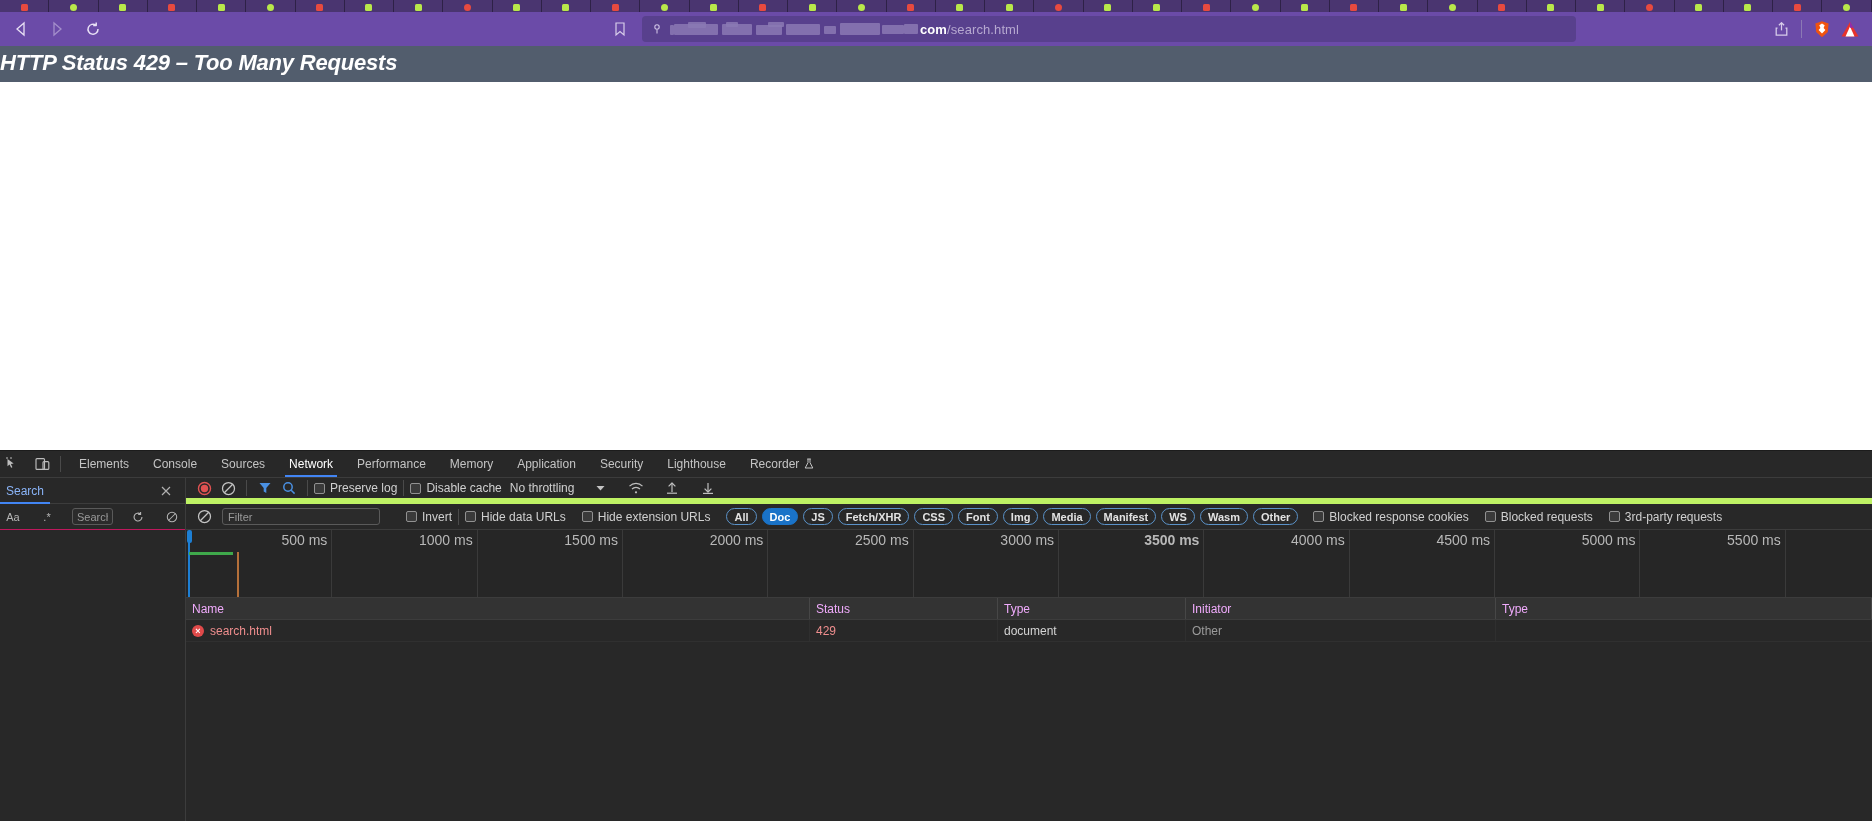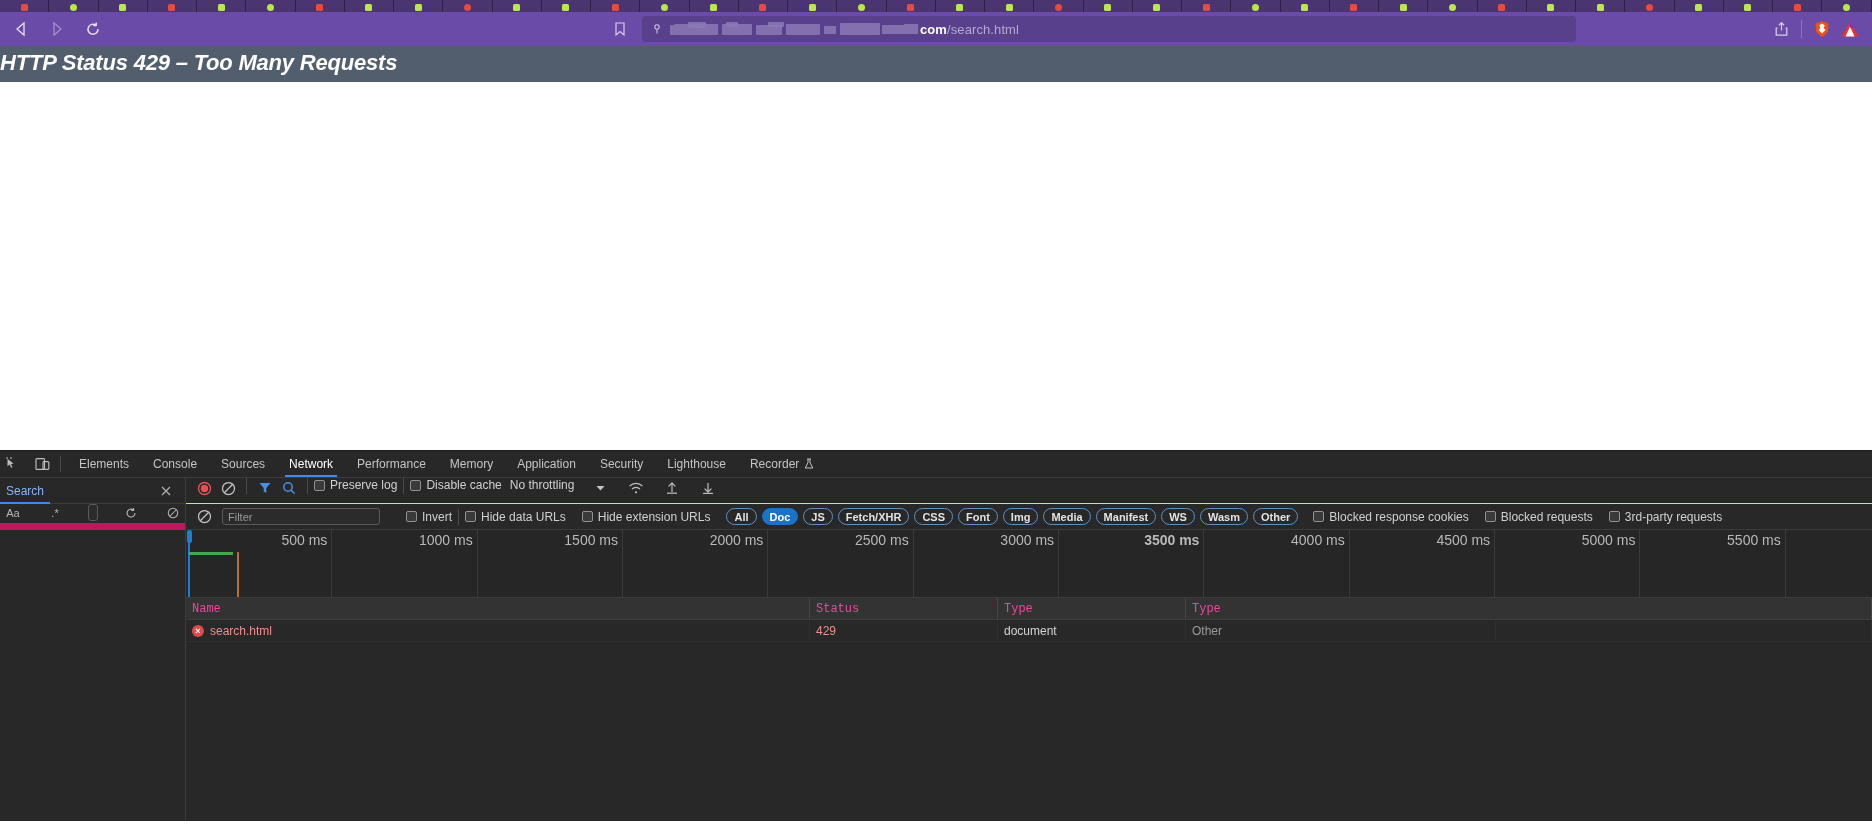--- a/index.html
+++ b/index.html
@@ -245,23 +245,24 @@
   }
   .sd-close {
     width: 18px; height: 18px;
     display: flex; align-items: center; justify-content: center;
     color: #b0b0b0;
     margin-right: 6px;
   }
   .sd-toolbar {
     height: 26px;
     display: flex;
-    gap: 24px;
+    align-items: center;
+    gap: 16px;
     padding: 0 4px;
-    border-bottom: 7px solid #be185d;
+    border-bottom: 1px solid #be185d;
   }
   .sd-btn {
     min-width: 18px; height: 18px;
     display: flex; align-items: center; justify-content: center;
     color: #b5b5b5;
     font-size: 11px;
   }
   .sd-input {
     flex: 1;
     height: 17px;
@@ -283,24 +284,24 @@
     flex: 1;
     display: flex;
     flex-direction: column;
     min-width: 0;
     background: #282828;
   }
 
   .net-toolbar {
     height: 26px;
     display: flex;
-    align-items: flex-start;
+    align-items: center;
     gap: 0;
     padding: 0 6px;
-    border-bottom: 1px solid #bef264;
+    border-bottom: 6px solid #bef264;
     flex: 0 0 auto;
     white-space: nowrap;
   }
   .nt-icon {
     width: 24px; height: 20px;
     display: flex; align-items: center; justify-content: center;
     color: #bfbfbf;
   }
   .nt-sep { width: 1px; height: 16px; background: #4a4a4a; margin: 0 6px; }
   .chk {
@@ -435,29 +436,28 @@
   .nt-header {
     display: flex;
     height: 22px;
     background: #333333;
     border-bottom: 1px solid #3c3c3c;
     flex: 0 0 auto;
     align-items: center;
   }
   .nt-header .cell {
     font-size: 12px;
-    color: #ec4899;
+    color: #f0abfc;
     padding: 0 6px;
     border-right: 1px solid #474747;
     height: 100%;
     display: flex;
     align-items: center;
     overflow: hidden;
     white-space: nowrap;
-    font-family: Liberation Mono, monospace;
   }
   .nt-row {
     display: flex;
     height: 22px;
     align-items: center;
     border-bottom: 1px solid #303030;
   }
   .nt-row .cell {
     font-size: 12px;
     padding: 0 6px;
@@ -935,20 +935,21 @@
             <div class="ov-line-orange" style="left: 51px; background: rgb(181, 112, 58);"></div>
             <div class="ov-bar-green" style="left: 3px; width: 44px; top: 22px; background: rgb(63, 169, 75);"></div>
           </div>
       </div>
 
       <div class="net-table">
         <div class="nt-header" id="nt-header">
             <div class="cell col-name">Name</div>
             <div class="cell col-status">Status</div>
             <div class="cell col-type">Type</div>
+            <div class="cell col-initiator">Initiator</div>
             <div class="cell col-size">Type</div>
           </div>
         <div class="nt-body" id="nt-body">
             <div class="nt-row">
               <div class="cell col-name err">
                 <span class="err-icon">×</span>
                 <span>search.html</span>
               </div>
               <div class="cell col-status err">429</div>
               <div class="cell col-type plain">document</div>

